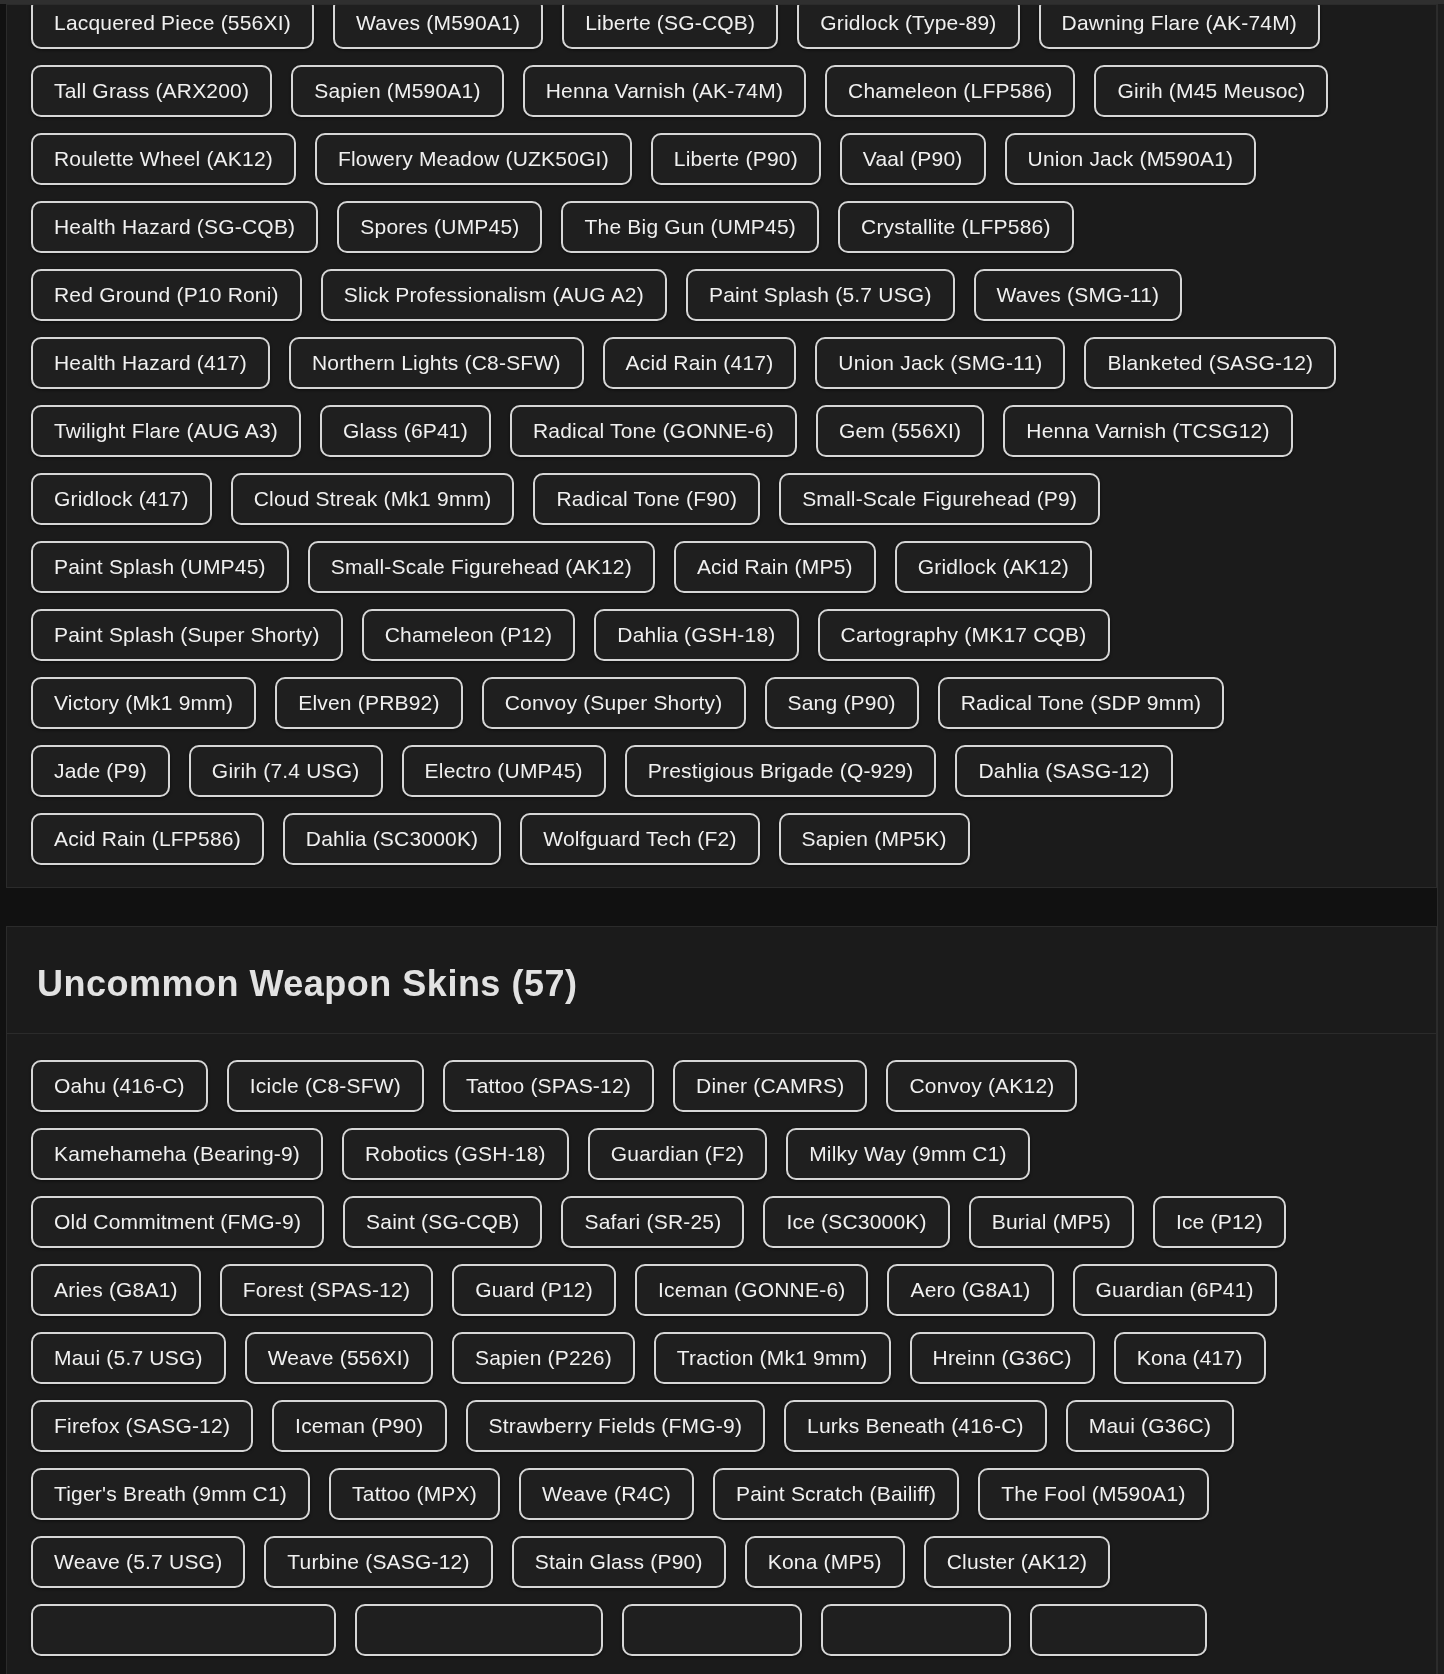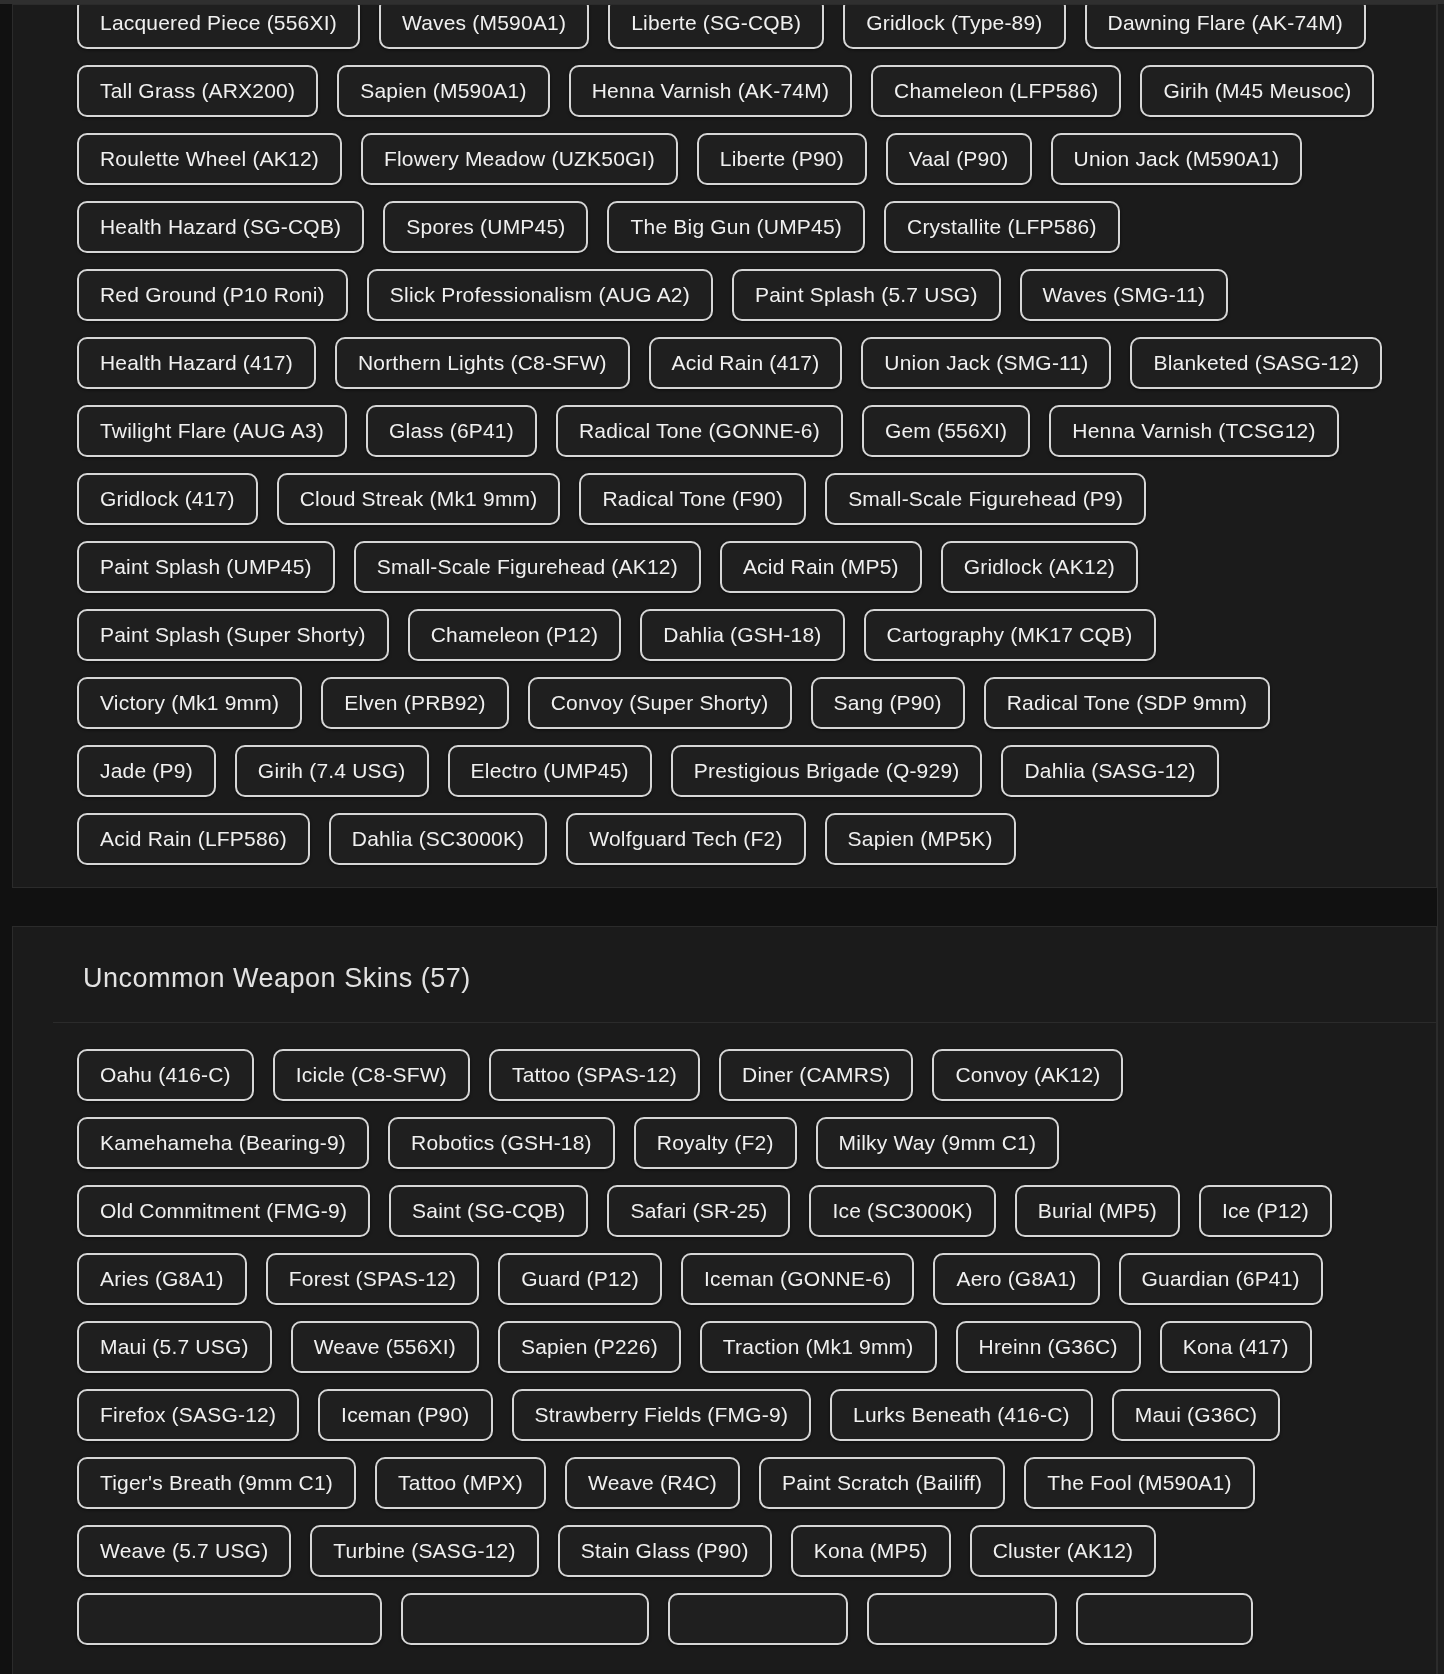--- a/index.html
+++ b/index.html
@@ -16,30 +16,29 @@
   body{
     width:1444px;height:1674px;overflow:hidden;position:relative;
     font-family:"Liberation Sans", sans-serif;
   }
   .top-strip{position:absolute;top:0;left:0;width:1444px;height:4px;background:var(--top-strip);z-index:6;}
   .right-strip{position:absolute;top:0;right:0;width:6px;height:1674px;background:#1d1d1d;border-left:1px solid #2c2c2c;z-index:5;}
   #sections-root{position:relative;margin:4px 7px 0 0;}
   .card{
     background:var(--card-bg);
     border:1px solid var(--card-border);
-    margin-left:12px;
+    margin-left:6px;
     overflow:hidden;
-    padding-left:40px;
   }
   .card--first{margin-bottom:38px;}
   .card--first .card-body{padding:0 24px 22px 24px;}
   .card--first .chip-row:first-child{margin-top:-8px;}
   .card-head{padding:36px 30px 28px 30px;}
   .card-title{
-    margin:0;font-size:27px;font-weight:400;letter-spacing:.5px;
+    margin:0;font-size:36px;font-weight:700;letter-spacing:.5px;
     color:var(--title-text);
   }
   .card-divider{border-top:1px solid var(--card-border);height:0;}
   .card-body{
     padding:26px 24px 40px 24px;
     display:flex;flex-direction:column;gap:16px;
   }
   .chip-row{display:flex;gap:19px;}
   .chip{
     display:flex;align-items:center;justify-content:center;
@@ -158,21 +157,21 @@
         <div class="chip-row">
           <a class="chip">Oahu (416-C)</a>
           <a class="chip">Icicle (C8-SFW)</a>
           <a class="chip">Tattoo (SPAS-12)</a>
           <a class="chip">Diner (CAMRS)</a>
           <a class="chip">Convoy (AK12)</a>
         </div>
         <div class="chip-row">
           <a class="chip">Kamehameha (Bearing-9)</a>
           <a class="chip">Robotics (GSH-18)</a>
-          <a class="chip">Royalty (F2)</a>
+          <a class="chip">Guardian (F2)</a>
           <a class="chip">Milky Way (9mm C1)</a>
         </div>
         <div class="chip-row">
           <a class="chip">Old Commitment (FMG-9)</a>
           <a class="chip">Saint (SG-CQB)</a>
           <a class="chip">Safari (SR-25)</a>
           <a class="chip">Ice (SC3000K)</a>
           <a class="chip">Burial (MP5)</a>
           <a class="chip">Ice (P12)</a>
         </div>

